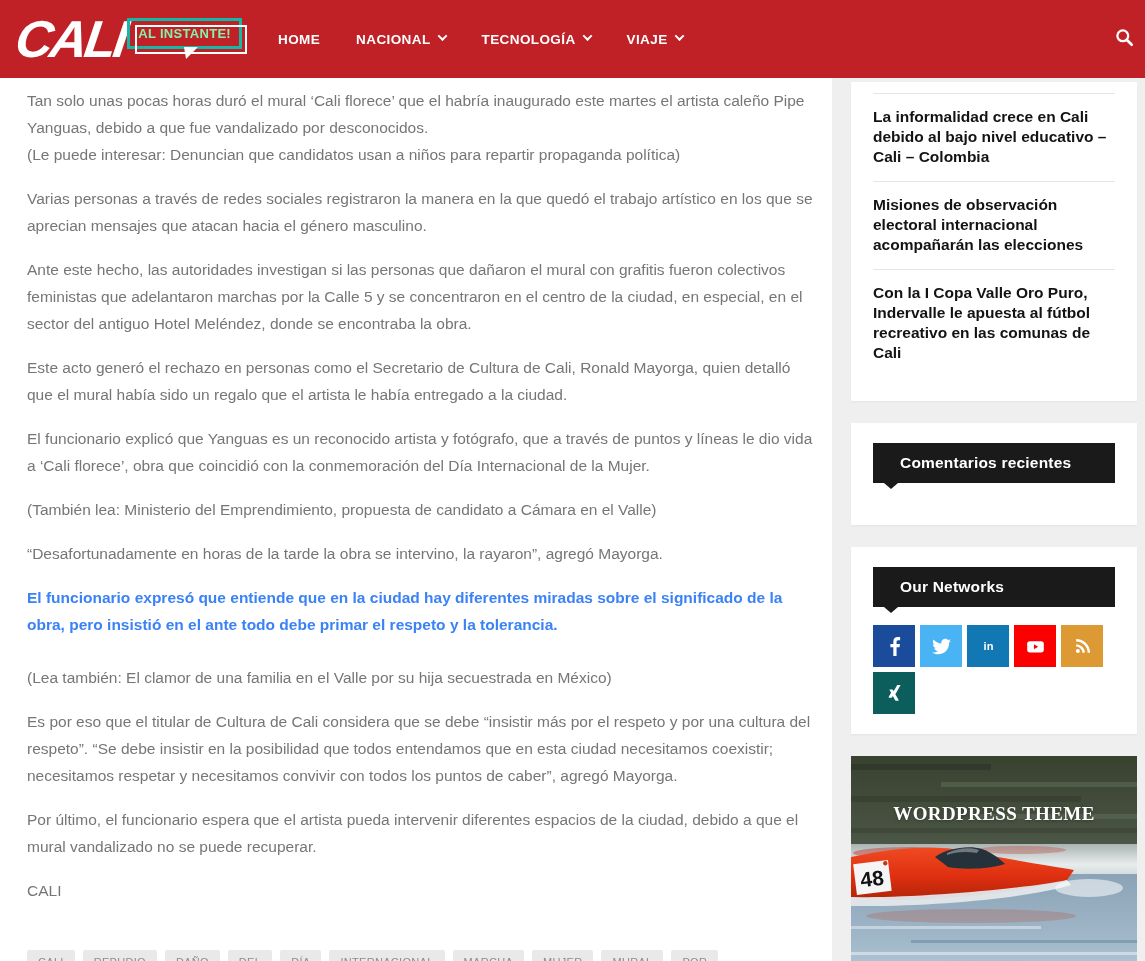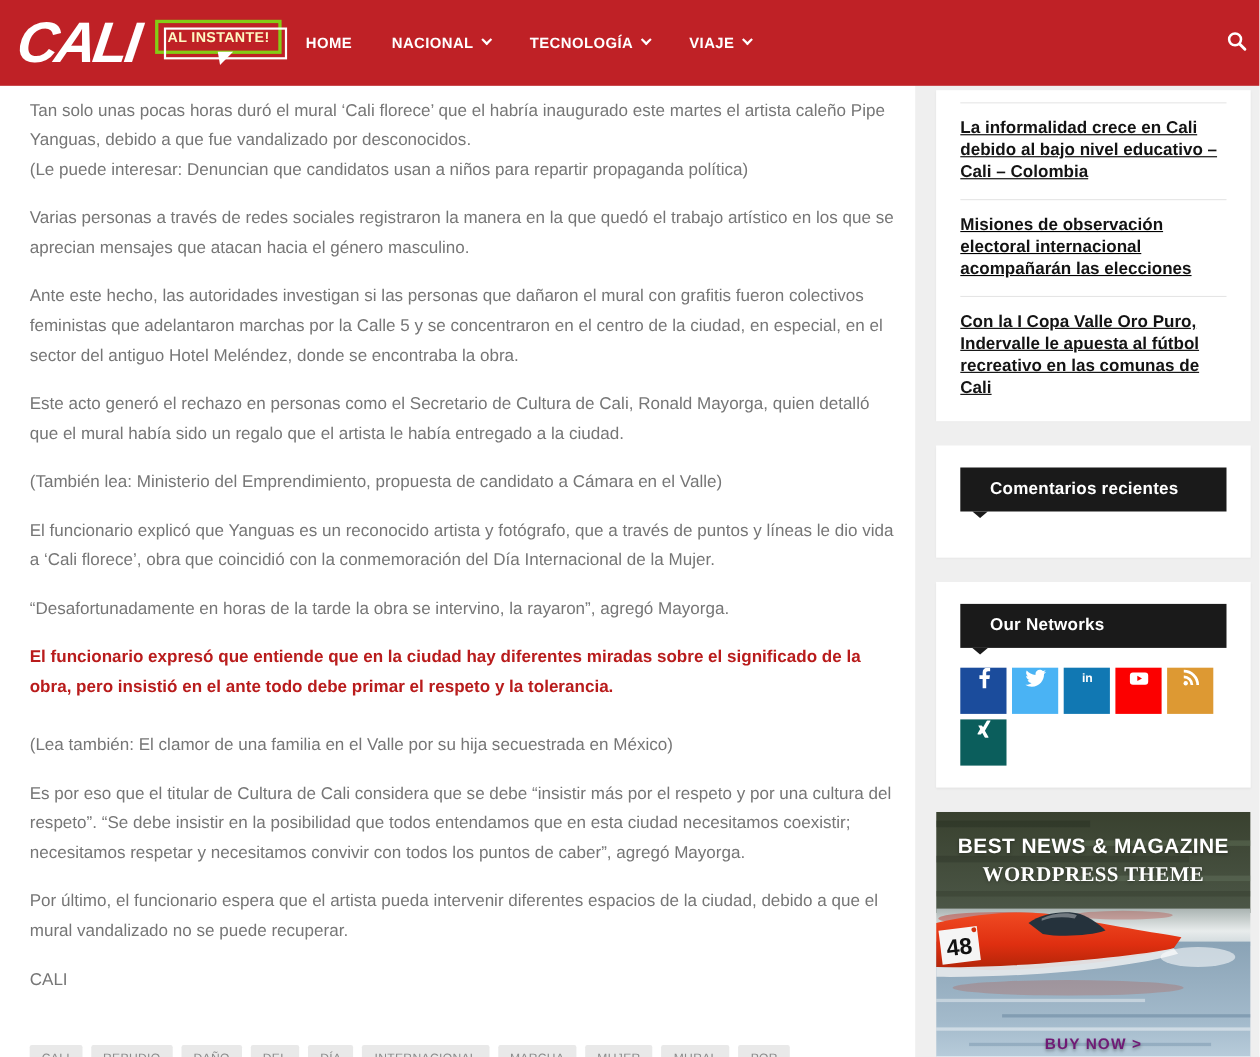--- a/index.html
+++ b/index.html
@@ -14,22 +14,22 @@
   .site-header {
     height:78px; background:#bf2126; position:relative;
     display:flex; align-items:center;
   }
   .logo { display:flex; align-items:center; margin-left:10px; width:245px; cursor:pointer; }
   .logo-cali {
     color:#fff; font-weight:900; font-style:italic; font-size:52px; line-height:1;
     letter-spacing:-3px; transform:skewX(-8deg); padding-left:6px;
   }
   .logo-bubble {
-    position:relative; margin-left:16px; margin-top:-12px;
-    border:3px solid #84cc16; padding:5px 8px; color:#fef9c3;
+    position:relative; margin-left:2px; margin-top:-12px;
+    border:3px solid #14b8a6; padding:5px 8px; color:#86efac;
     font-size:13px; font-weight:700; white-space:nowrap; letter-spacing:.3px;
   }
   .logo-bubble::before {
     content:""; position:absolute; top:4px; left:5px; right:-8px; bottom:-8px;
     border:2px solid #fff; pointer-events:none;
   }
   .logo-bubble::after {
     content:""; position:absolute; left:48%; bottom:-13px;
     width:0; height:0; border-left:6px solid transparent;
     border-right:8px solid transparent; border-top:12px solid #fff;
@@ -46,51 +46,51 @@
   }
   .search-btn { position:absolute; right:11px; top:28px; cursor:pointer; line-height:0; }
 
   
   .page { display:flex; width:1145px; min-height:883px; background:#efefef; }
   .content-col {
     width:832px; background:#fff; padding:9px 14px 30px 27px; min-height:883px;
   }
   .para { margin:0 0 17px; color:#767676; font-size:15.5px; line-height:27px; max-width:796px; }
   .para.tight { margin-bottom:0; }
-  .para.bold { font-weight:700; color:#b91c1c; margin-bottom:26px; }
+  .para.bold { font-weight:700; color:#3b82f6; margin-bottom:26px; }
 
   .tags { display:flex; flex-wrap:wrap; gap:8px; margin-top:46px; max-width:760px; }
   .tag {
     background:#e9e9e9; color:#8b8b8b; font-size:11px; letter-spacing:.3px;
     padding:6px 11px; border-radius:2px; text-decoration:none; cursor:pointer;
   }
 
   
   .sidebar-col { width:313px; padding:4px 8px 0 19px; }
   .card { background:#fff; width:286px; margin-bottom:22px; box-shadow:0 1px 2px rgba(0,0,0,.05); }
-  .posts-card { padding:11px 22px 6px;text-decoration:underline; }
+  .posts-card { padding:11px 22px 24px; }
   .post-item { border-top:1px solid #e5e5e5; padding:13px 0 14px; }
   .post-link {
     display:block; color:#131313; font-weight:700; font-size:15.5px; line-height:20px;
     text-decoration:none; cursor:pointer;
   }
   .widget-card { padding:20px 22px; }
   .widget-title {
     position:relative; background:#1a1a1a; color:#fff; font-weight:700;
     font-size:15.5px; letter-spacing:.2px; padding:11px 10px 11px 27px;
   }
   .widget-title::after {
     content:""; position:absolute; left:11px; bottom:-6px; width:0; height:0;
     border-left:7px solid transparent; border-right:7px solid transparent;
     border-top:6px solid #1a1a1a;
   }
   .widget-empty { height:22px; }
   .social { display:flex; flex-wrap:wrap; gap:5px; margin-top:18px; width:240px; }
   .soc {
-    width:42px; height:42px; display:flex; justify-content:center;
+    width:42px; height:42px; display:flex; align-items:center; justify-content:center;
     cursor:pointer;
   }
   .soc svg { width:19px; height:19px; }
 
   
   .banner { position:relative; width:286px; height:239px; margin-bottom:18px; overflow:hidden; cursor:pointer; }
   .banner svg.scene { position:absolute; inset:0; }
   .banner-line1, .banner-line2 {
     position:absolute; left:0; width:100%; text-align:center; color:#fff;
     font-weight:700; font-size:19px; letter-spacing:.4px; text-shadow:0 1px 3px rgba(0,0,0,.35);
@@ -138,22 +138,22 @@
 </header>
 
 <div class="page">
   <main class="content-col">
     <div id="paragraphs">
         <p class="para tight">Tan solo unas pocas horas duró el mural ‘Cali florece’ que el habría inaugurado este martes el artista caleño Pipe Yanguas, debido a que fue vandalizado por desconocidos.</p>
         <p class="para">(Le puede interesar: Denuncian que candidatos usan a niños para repartir propaganda política)</p>
         <p class="para">Varias personas a través de redes sociales registraron la manera en la que quedó el trabajo artístico en los que se aprecian mensajes que atacan hacia el género masculino.</p>
         <p class="para">Ante este hecho, las autoridades investigan si las personas que dañaron el mural con grafitis fueron colectivos feministas que adelantaron marchas por la Calle 5 y se concentraron en el centro de la ciudad, en especial, en el sector del antiguo Hotel Meléndez, donde se encontraba la obra.</p>
         <p class="para">Este acto generó el rechazo en personas como el Secretario de Cultura de Cali, Ronald Mayorga, quien detalló que el mural había sido un regalo que el artista le había entregado a la ciudad.</p>
+        <p class="para">El funcionario explicó que Yanguas es un reconocido artista y fotógrafo, que a través de puntos y líneas le dio vida a ‘Cali florece’, obra que coincidió con la conmemoración del Día Internacional de la Mujer.</p>
         <p class="para">(También lea: Ministerio del Emprendimiento, propuesta de candidato a Cámara en el Valle)</p>
-        <p class="para">El funcionario explicó que Yanguas es un reconocido artista y fotógrafo, que a través de puntos y líneas le dio vida a ‘Cali florece’, obra que coincidió con la conmemoración del Día Internacional de la Mujer.</p>
         <p class="para">“Desafortunadamente en horas de la tarde la obra se intervino, la rayaron”, agregó Mayorga.</p>
         <p class="para bold">El funcionario expresó que entiende que en la ciudad hay diferentes miradas sobre el significado de la obra, pero insistió en el ante todo debe primar el respeto y la tolerancia.</p>
         <p class="para">(Lea también: El clamor de una familia en el Valle por su hija secuestrada en México)</p>
         <p class="para">Es por eso que el titular de Cultura de Cali considera que se debe “insistir más por el respeto y por una cultura del respeto”. “Se debe insistir en la posibilidad que todos entendamos que en esta ciudad necesitamos coexistir; necesitamos respetar y necesitamos convivir con todos los puntos de caber”, agregó Mayorga.</p>
         <p class="para">Por último, el funcionario espera que el artista pueda intervenir diferentes espacios de la ciudad, debido a que el mural vandalizado no se puede recuperar.</p>
         <p class="para">CALI</p>
       </div>
     <div class="tags" id="tags">
         <a class="tag">CALI</a>
         <a class="tag">REPUDIO</a>
@@ -271,19 +271,18 @@
           <circle cx="36" cy="109" r="2.2" fill="#d3310e"></circle>
           <text x="21" y="130" text-anchor="middle" font-family="Liberation Sans, sans-serif" font-size="21" font-weight="bold" fill="#111">48</text>
         </g>
         <rect x="0" y="170" width="190" height="3" fill="#ffffff" opacity="0.4"></rect>
         <rect x="60" y="184" width="226" height="3" fill="#5e7d96" opacity="0.45"></rect>
         <rect x="0" y="196" width="286" height="3" fill="#ffffff" opacity="0.45"></rect>
         <rect x="30" y="210" width="220" height="3" fill="#6c8aa2" opacity="0.4"></rect>
         <rect x="0" y="222" width="286" height="3" fill="#ffffff" opacity="0.5"></rect>
         <rect x="80" y="231" width="206" height="3" fill="#5e7d96" opacity="0.4"></rect>
       </svg>
-      <div class="banner-line1">BEST NEWS &amp; MAGAZINE</div>
       <div class="banner-line2">WORDPRESS THEME</div>
       <div class="banner-cta">BUY NOW &gt;</div>
     </div>
 
   </aside>
 </div>
 
 </body></html>

